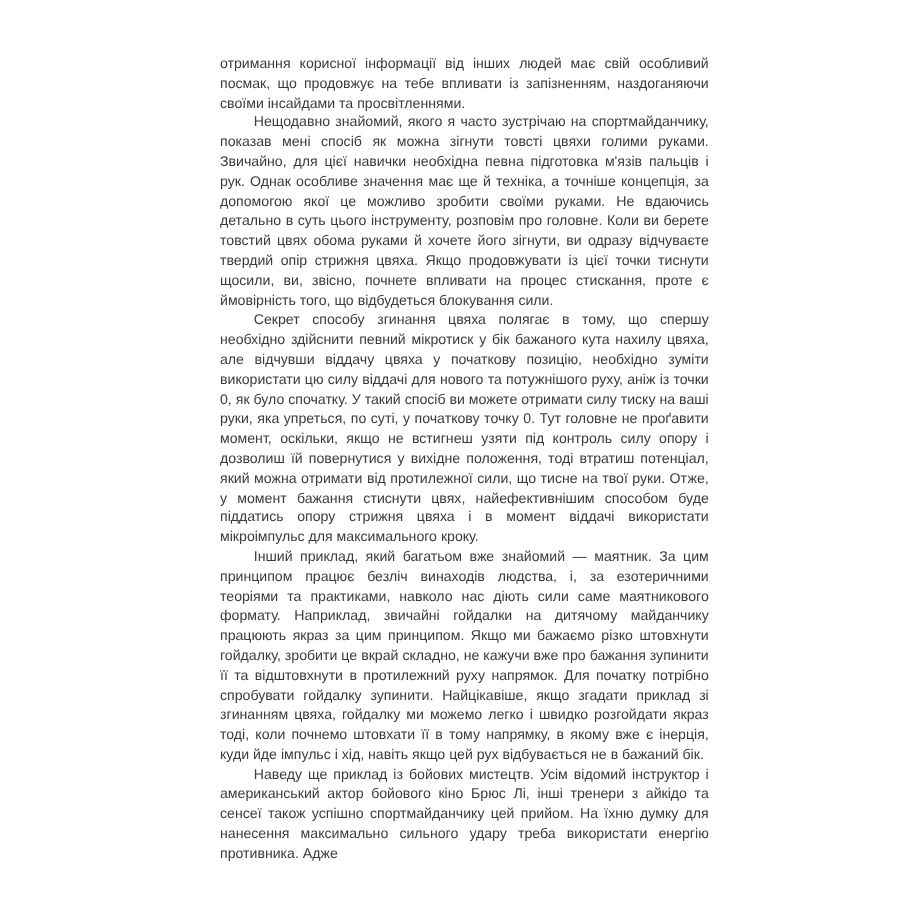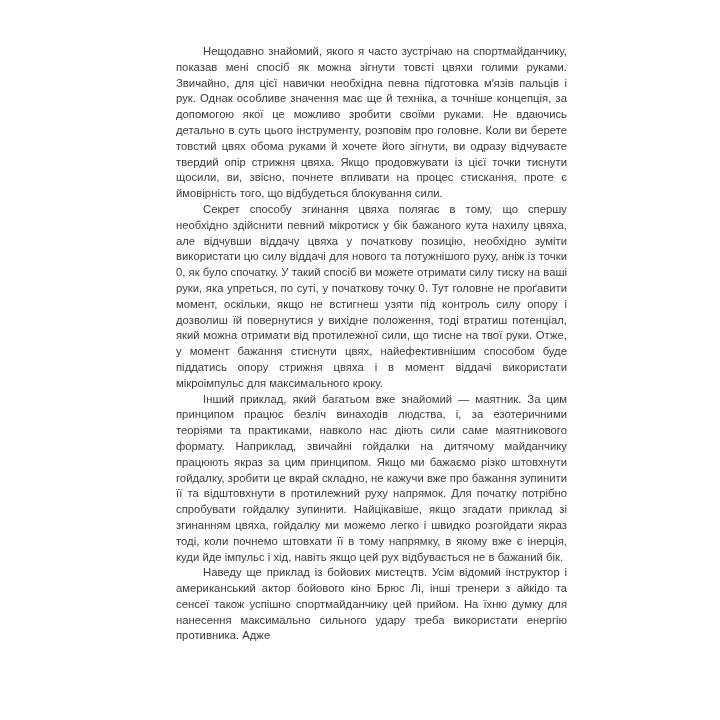--- a/index.html
+++ b/index.html
@@ -43,18 +43,19 @@
     font-size: 10.3px;
     color: #3b3b3b;
     white-space: nowrap;
   }
 </style>
 </head>
 <body>
 
 <div class="page">
   <div class="content">
+    <p class="para no-indent">отримання корисної інформації від інших людей має свій особливий посмак, що продовжує на тебе впливати із запізненням, наздоганяючи своїми інсайдами та просвітленнями.</p>
     <p class="para">Нещодавно знайомий, якого я часто зустрічаю на спортмайданчику, показав мені спосіб як можна зігнути товсті цвяхи голими руками. Звичайно, для цієї навички необхідна певна підготовка м'язів пальців і рук. Однак особливе значення має ще й техніка, а точніше концепція, за допомогою якої це можливо зробити своїми руками. Не вдаючись детально в суть цього інструменту, розповім про головне. Коли ви берете товстий цвях обома руками й хочете його зігнути, ви одразу відчуваєте твердий опір стрижня цвяха. Якщо продовжувати із цієї точки тиснути щосили, ви, звісно, почнете впливати на процес стискання, проте є ймовірність того, що відбудеться блокування сили.</p>
     <p class="para">Секрет способу згинання цвяха полягає в тому, що спершу необхідно здійснити певний мікротиск у бік бажаного кута нахилу цвяха, але відчувши віддачу цвяха у початкову позицію, необхідно зуміти використати цю силу віддачі для нового та потужнішого руху, аніж із точки 0, як було спочатку. У такий спосіб ви можете отримати силу тиску на ваші руки, яка упреться, по суті, у початкову точку 0. Тут головне не проґавити момент, оскільки, якщо не встигнеш узяти під контроль силу опору і дозволиш їй повернутися у вихідне положення, тоді втратиш потенціал, який можна отримати від протилежної сили, що тисне на твої руки. Отже, у момент бажання стиснути цвях, найефективнішим способом буде піддатись опору стрижня цвяха і в момент віддачі використати мікроімпульс для максимального кроку.</p>
     <p class="para">Інший приклад, який багатьом вже знайомий — маятник. За цим принципом працює безліч винаходів людства, і, за езотеричними теоріями та практиками, навколо нас діють сили саме маятникового формату. Наприклад, звичайні гойдалки на дитячому майданчику працюють якраз за цим принципом. Якщо ми бажаємо різко штовхнути гойдалку, зробити це вкрай складно, не кажучи вже про бажання зупинити її та відштовхнути в протилежний руху напрямок. Для початку потрібно спробувати гойдалку зупинити. Найцікавіше, якщо згадати приклад зі згинанням цвяха, гойдалку ми можемо легко і швидко розгойдати якраз тоді, коли почнемо штовхати її в тому напрямку, в якому вже є інерція, куди йде імпульс і хід, навіть якщо цей рух відбувається не в бажаний бік.</p>
     <p class="para">Наведу ще приклад із бойових мистецтв. Усім відомий інструктор і американський актор бойового кіно Брюс Лі, інші тренери з айкідо та сенсеї також успішно спортмайданчику цей прийом. На їхню думку для нанесення максимально сильного удару треба використати енергію противника. Адже</p>
   </div>
 </div>
 
 </body></html>

